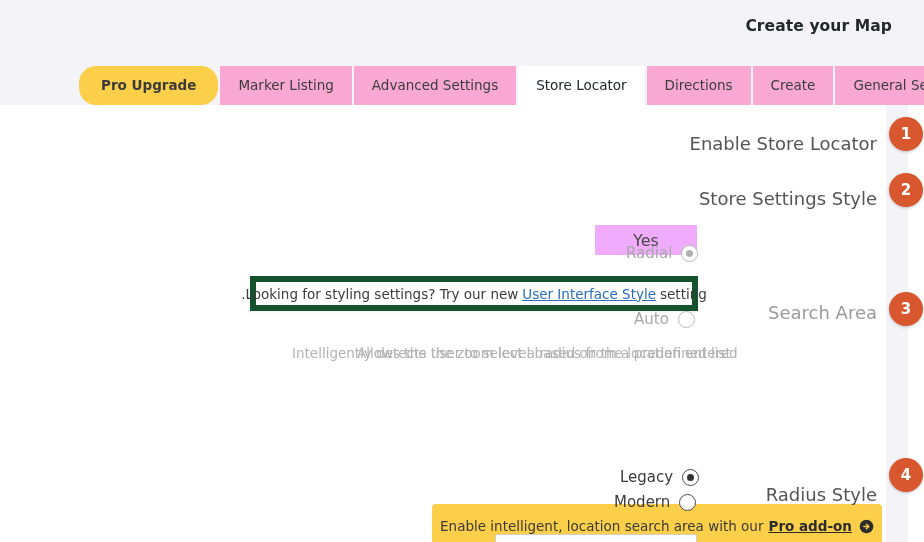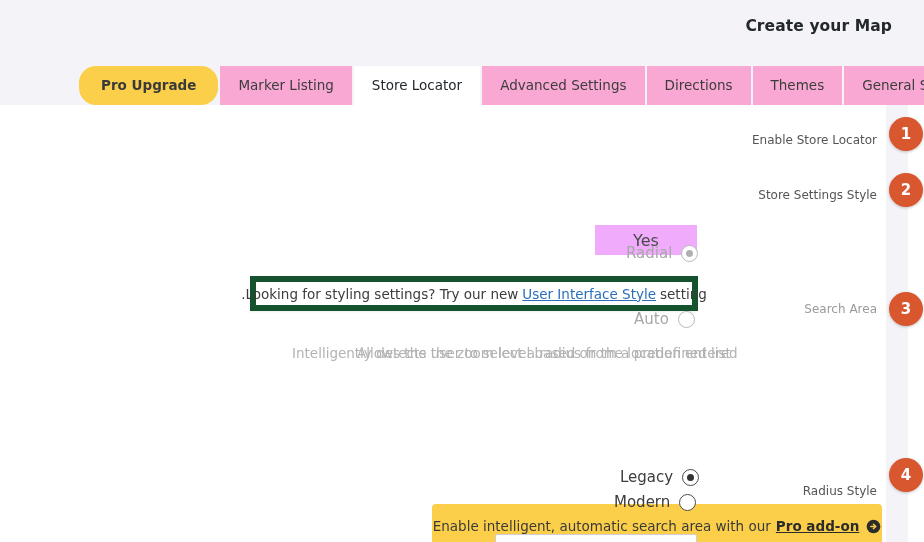--- a/index.html
+++ b/index.html
@@ -89,21 +89,21 @@
     right: 16px;
     top: 0;
     width: 22px;
     height: 437px;
     background: #f4f3f8;
   }
 
   .row-label {
     position: absolute;
     right: 47px;
-    font-size: 12px;
+    font-size: 18px;
     color: #555555;
     text-align: right;
     white-space: nowrap;
   }
   .row-label.dim { color: #9a9a9a; margin-left: 32px; }
 
   .badge {
     position: absolute;
     right: 1px;
     width: 34px; height: 34px;
@@ -235,24 +235,24 @@
 <body>
 
 <div class="page">
 
   <div class="header-strip">
     <div class="page-title">Create your Map</div>
 
     <div class="tab-bar">
       <button class="tab accent">Pro Upgrade</button>
       <button class="tab">Marker Listing</button>
+      <button class="tab">Advanced Settings</button>
       <button class="tab active">Store Locator</button>
-      <button class="tab">Advanced Settings</button>
       <button class="tab">Directions</button>
-      <button class="tab">Themes</button>
+      <button class="tab">Create</button>
       <button class="tab">General Settings</button>
     </div>
   </div>
 
   <div class="content">
 
     <div class="rail"></div>
 
     <button class="yes-btn">Yes</button>
     <div class="row-label" style="top:28px;">Enable Store Locator</div>
@@ -273,21 +273,21 @@
     <div class="opt-desc" style="right:226px; top:240px; width:0;"></div>
     <div class="opt-desc" style="left:357px; top:240px;">Allows the user to select a radius from a predefined list</div>
 
     <div class="opt-line" style="left:634px; top:205px;">
       <span>Auto</span>
       <span class="radio"></span>
     </div>
     <div class="opt-desc" style="left:292px; top:240px;">Intelligently detects the zoom level based on the location entered</div>
 
     <div class="promo">
-      <span>Enable intelligent, automatic search area with our</span>
+      <span>Enable intelligent, location search area with our</span>
       <a href="#">Pro add-on</a>
       <span class="arrow-icon">
         <svg width="15" height="15" viewBox="0 0 16 16" aria-hidden="true">
           <circle cx="8" cy="8" r="7.3" fill="#2b2b2b"></circle>
           <path d="M5.1 8h5.2M7.9 5.6L10.5 8l-2.6 2.4" stroke="#fbcf49" stroke-width="1.5" fill="none" stroke-linecap="round" stroke-linejoin="round"></path>
         </svg>
       </span>
     </div>
 
     <div class="row-label dim" style="top:197px;">Search Area</div>

